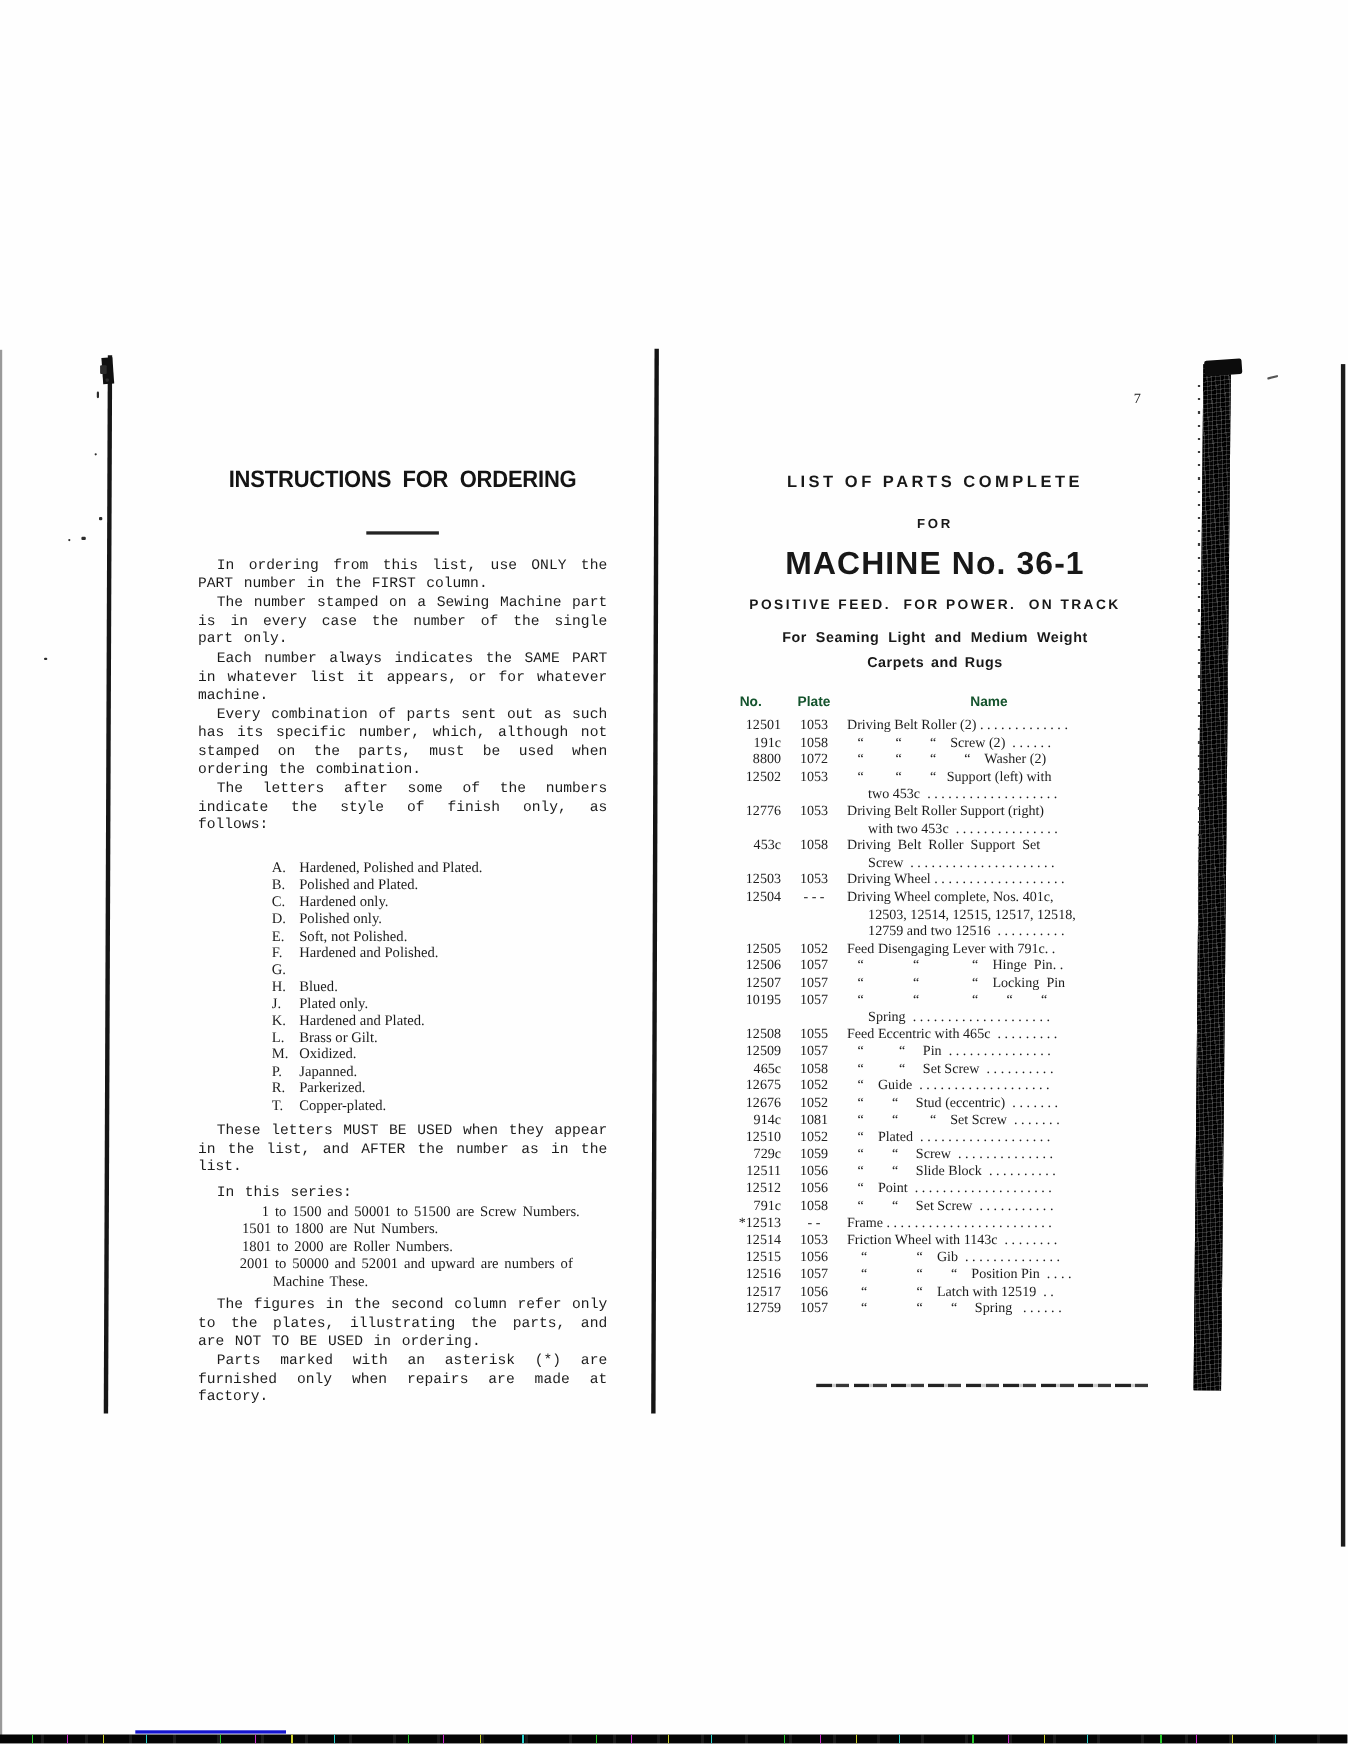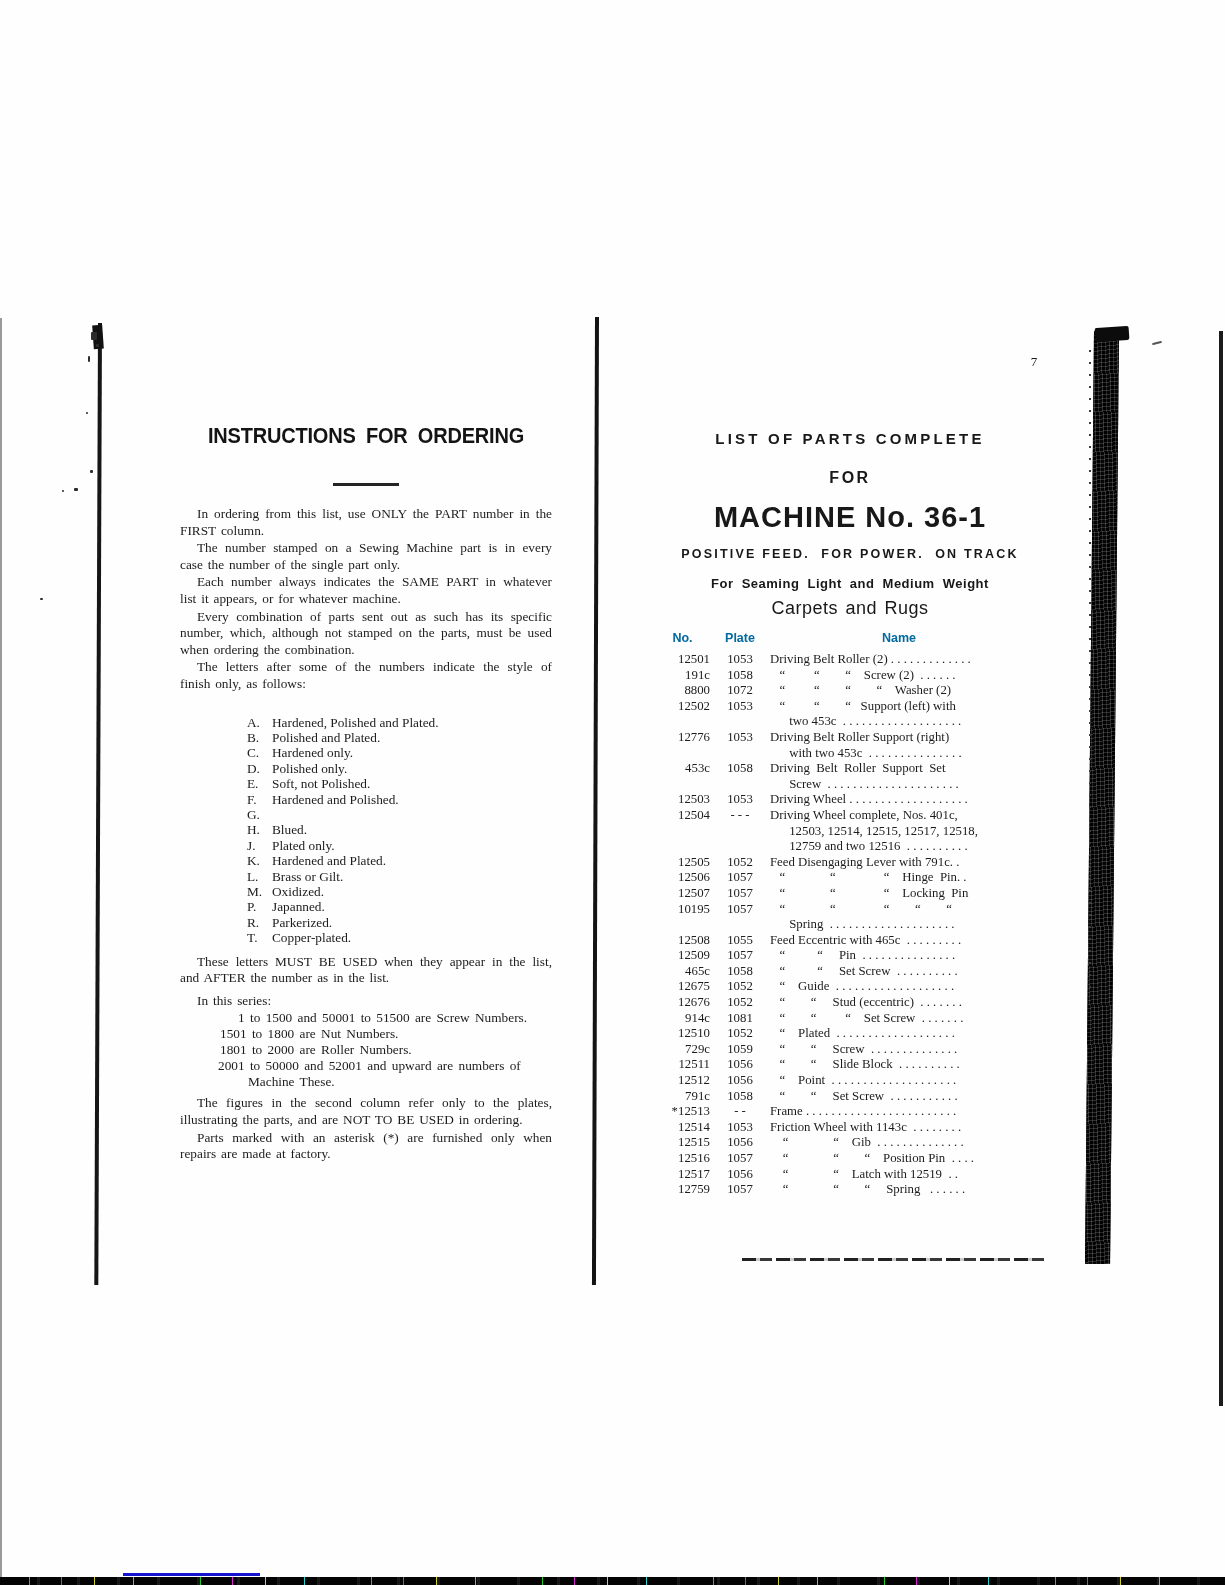--- a/index.html
+++ b/index.html
@@ -40,49 +40,49 @@
 
   
   .left-page{position:absolute;left:180px;top:424px;width:372px;}
   .lp-title{margin:0;text-align:center;
     font-family:"Liberation Sans", sans-serif;font-weight:700;
     font-size:20px;letter-spacing:-0.2px;word-spacing:5px;color:#141414;
     transform:scaleY(1.08);transform-origin:top center;}
   .lp-rule{width:66px;height:3px;background:#242424;margin:36px auto 0;}
   .lp-body{margin-top:20px;}
   .para{font-size:13.3px;line-height:16.6px;margin:0 0 1px 0;
-    text-align:justify;text-indent:17px;word-spacing:1.6px;}
+    text-align:justify;text-indent:17px;word-spacing:1.6px;font-family:Liberation Mono, monospace;}
   .letters{list-style:none;margin:22px 0 8px 0;padding:0 0 0 67px;}
   .letters li{font-size:13.3px;line-height:15.4px;}
   .letters .ltr{display:inline-block;width:25px;}
   .series-intro{margin-top:6px;}
   .series-line{font-size:13.3px;line-height:15.8px;word-spacing:2px;}
   .series-line:nth-child(1){padding-left:58px;}
   .series-line:nth-child(2){padding-left:40px;}
   .series-line:nth-child(3){padding-left:40px;}
   .series-line:nth-child(4){padding-left:38px;}
   .series-line:nth-child(5){padding-left:68px;}
   .closing{margin-top:6px;}
 
   
   .right-page{position:absolute;left:650px;top:430px;width:400px;text-align:center;
     font-family:"Liberation Sans", sans-serif;color:#181818;}
   .rp-pageno{position:absolute;left:374px;top:-76px;width:20px;
     font-family:"Liberation Serif", serif;font-size:13px;text-align:center;}
   .rp-list-title{font-size:15px;font-weight:700;letter-spacing:3.2px;}
-  .rp-for{margin-top:22px;font-size:16px;font-weight:700;letter-spacing:2.5px;}
+  .rp-for{margin-top:22px;font-size:12px;font-weight:700;letter-spacing:2.5px;}
   .rp-machine{margin:14px 0 0 0;font-size:29px;font-weight:700;letter-spacing:1px;}
   .rp-subtitle{margin-top:13px;font-size:12.5px;font-weight:700;letter-spacing:2.2px;white-space:pre;}
   .rp-app1{margin-top:15px;font-size:13px;font-weight:700;letter-spacing:0.5px;word-spacing:4px;text-align:center;}
-  .rp-app2{margin-top:7px;font-size:18px;font-weight:400;letter-spacing:0.5px;word-spacing:2px;}
+  .rp-app2{margin-top:7px;font-size:13px;font-weight:700;letter-spacing:0.5px;word-spacing:2px;}
 
   .parts{position:absolute;left:655px;top:630px;width:400px;text-align:left;}
   .tbl-head,.tbl-row{display:grid;grid-template-columns:55px 42px auto;column-gap:9px;}
   .tbl-head{font-family:"Liberation Sans", sans-serif;font-weight:700;font-size:12.5px;
-    line-height:16px;margin-bottom:6px;color:#0369a1;}
+    line-height:16px;margin-bottom:6px;color:#14532d;}
   .tbl-head .h-no{text-align:center;}
   .tbl-head .h-plate{text-align:center;}
   .tbl-head .h-name{padding-left:112px;}
   .tbl-row{font-family:"Liberation Serif", serif;font-size:12.8px;line-height:15.6px;
     overflow:hidden;white-space:nowrap;}
   .c-no{text-align:right;}
   .c-plate{text-align:center;color:#222;}
   .c-name{white-space:pre;overflow:hidden;}
 </style>
 </head>

